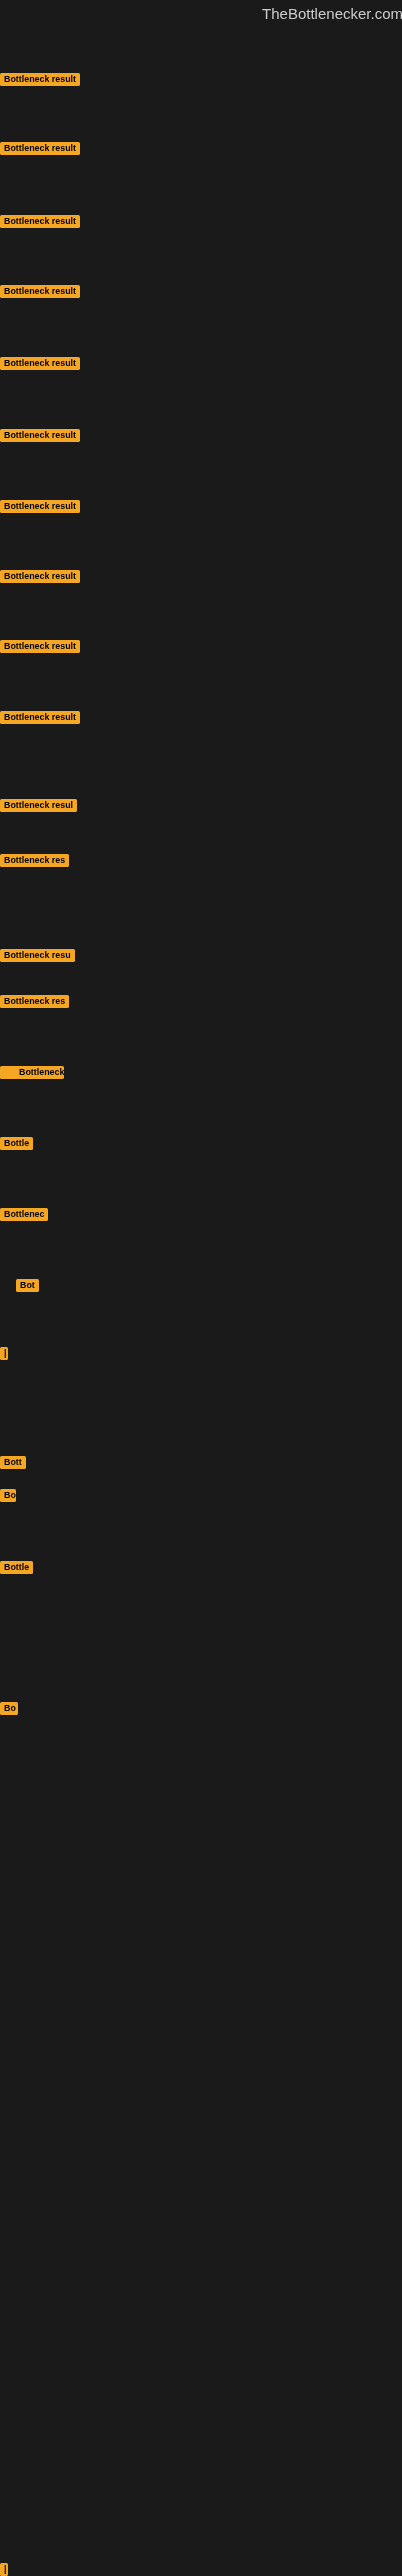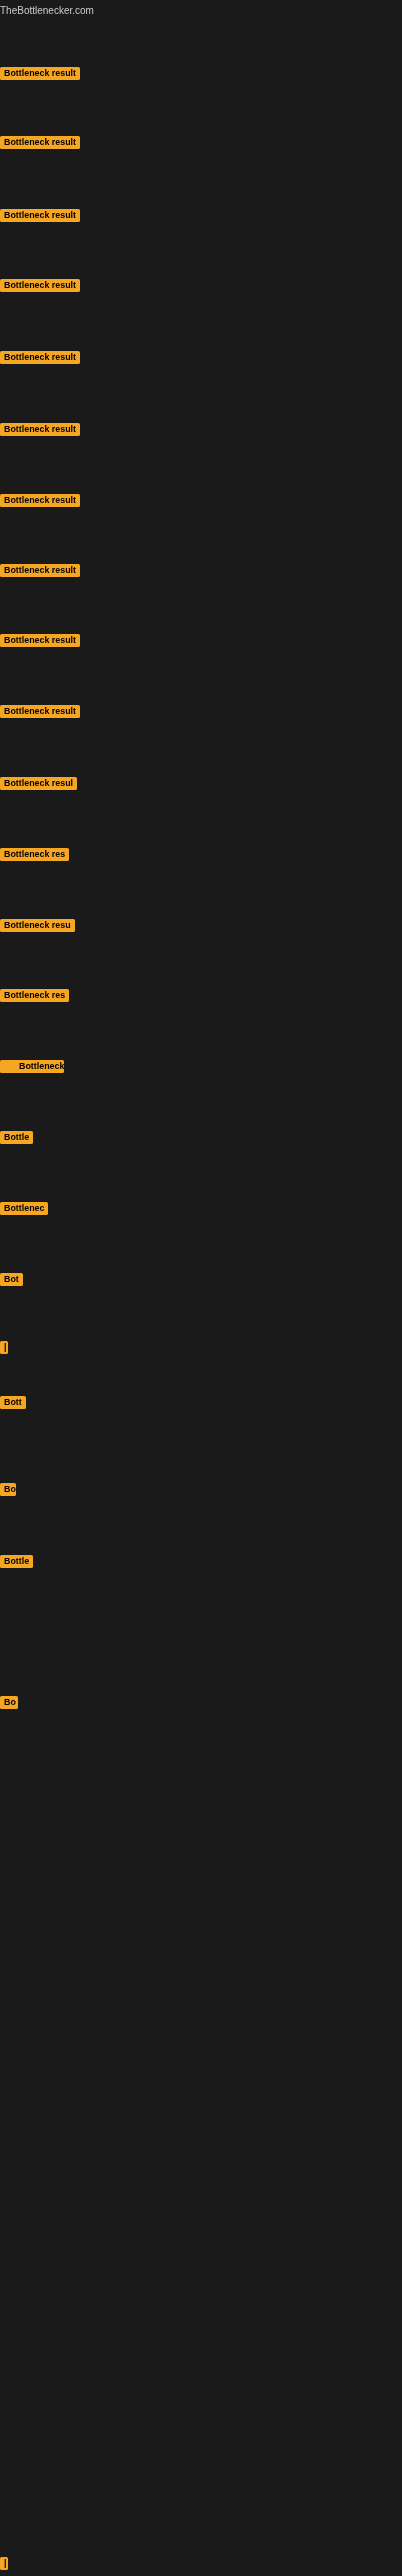--- a/index.html
+++ b/index.html
@@ -10,23 +10,23 @@
 
     body {
       width: 403px;
       min-height: 2576px;
       background-color: #1a1a1a;
       font-family: Arial, sans-serif;
       position: relative;
     }
 
     .site-title {
-      text-align: left;
+      text-align: right;
       color: #cccccc;
-      font-size: 10px;
+      font-size: 15px;
       padding: 4.8px 0;
       font-weight: normal;
     }
 
     .bottleneck-badge {
       display: inline-block;
       background-color: #f5a623;
       color: #000000;
       font-size: 8.9px;
       font-weight: bold;
@@ -50,28 +50,28 @@
     <div class="result-row" style="top: 46px; left: 0px;"><span class="bottleneck-badge" style="max-width: 125px;">Bottleneck result</span></div>
     <div class="result-row" style="top: 115px; left: 0px;"><span class="bottleneck-badge" style="max-width: 126px;">Bottleneck result</span></div>
     <div class="result-row" style="top: 188px; left: 0px;"><span class="bottleneck-badge" style="max-width: 122px;">Bottleneck result</span></div>
     <div class="result-row" style="top: 258px; left: 0px;"><span class="bottleneck-badge" style="max-width: 120px;">Bottleneck result</span></div>
     <div class="result-row" style="top: 330px; left: 0px;"><span class="bottleneck-badge" style="max-width: 121px;">Bottleneck result</span></div>
     <div class="result-row" style="top: 402px; left: 0px;"><span class="bottleneck-badge" style="max-width: 119px;">Bottleneck result</span></div>
     <div class="result-row" style="top: 473px; left: 0px;"><span class="bottleneck-badge" style="max-width: 117px;">Bottleneck result</span></div>
     <div class="result-row" style="top: 543px; left: 0px;"><span class="bottleneck-badge" style="max-width: 121px;">Bottleneck result</span></div>
     <div class="result-row" style="top: 613px; left: 0px;"><span class="bottleneck-badge" style="max-width: 117px;">Bottleneck result</span></div>
     <div class="result-row" style="top: 684px; left: 0px;"><span class="bottleneck-badge" style="max-width: 115px;">Bottleneck result</span></div>
-    <div class="result-row" style="top: 756px; left: 0px;"><span class="bottleneck-badge" style="max-width: 107px;">Bottleneck resul</span></div>
+    <div class="result-row" style="top: 772px; left: 0px;"><span class="bottleneck-badge" style="max-width: 107px;">Bottleneck resul</span></div>
     <div class="result-row" style="top: 827px; left: 0px;"><span class="bottleneck-badge" style="max-width: 97px;">Bottleneck res</span></div>
-    <div class="result-row" style="top: 898px; left: 0px;"><span class="bottleneck-badge" style="max-width: 93px;">Bottleneck resu</span></div>
+    <div class="result-row" style="top: 898px; left: 0px;"><span class="bottleneck-badge" style="max-width: 93px; margin-top: 24px;">Bottleneck resu</span></div>
     <div class="result-row" style="top: 968px; left: 0px;"><span class="bottleneck-badge" style="max-width: 87px;">Bottleneck res</span></div>
     <div class="result-row" style="top: 1039px; left: 0px;"><span class="bottleneck-badge" style="max-width: 64px; padding-left: 19px;">Bottleneck</span></div>
     <div class="result-row" style="top: 1110px; left: 0px;"><span class="bottleneck-badge" style="max-width: 42px;">Bottle</span></div>
     <div class="result-row" style="top: 1181px; left: 0px; text-align: right;"><span class="bottleneck-badge" style="max-width: 55px;">Bottlenec</span></div>
-    <div class="result-row" style="top: 1252px; left: 0px;"><span class="bottleneck-badge" style="max-width: 24px;">Bot</span></div>
+    <div class="result-row" style="top: 1252px; left: 16px;"><span class="bottleneck-badge" style="max-width: 24px;">Bot</span></div>
     <div class="result-row" style="top: 1320px; left: 0px;"><span class="bottleneck-badge" style="max-width: 6.4px;">|</span></div>
-    <div class="result-row" style="top: 1375px; left: 0px;"><span class="bottleneck-badge" style="max-width: 28px;">Bott</span></div>
+    <div class="result-row" style="top: 1429px; left: 0px;"><span class="bottleneck-badge" style="max-width: 28px;">Bott</span></div>
     <div class="result-row" style="top: 1462px; left: 0px;"><span class="bottleneck-badge" style="max-width: 16px;">Bo</span></div>
     <div class="result-row" style="top: 1534px; left: 0px;"><span class="bottleneck-badge" style="max-width: 39px;">Bottle</span></div>
     <div class="result-row" style="top: 1675px; left: 0px;"><span class="bottleneck-badge" style="max-width: 17.7px;">Bo</span></div>
     <div class="result-row" style="top: 2536px; left: 0px;"><span class="bottleneck-badge" style="max-width: 6.4px;">|</span></div>
   </div>
 
 
 </body></html>

